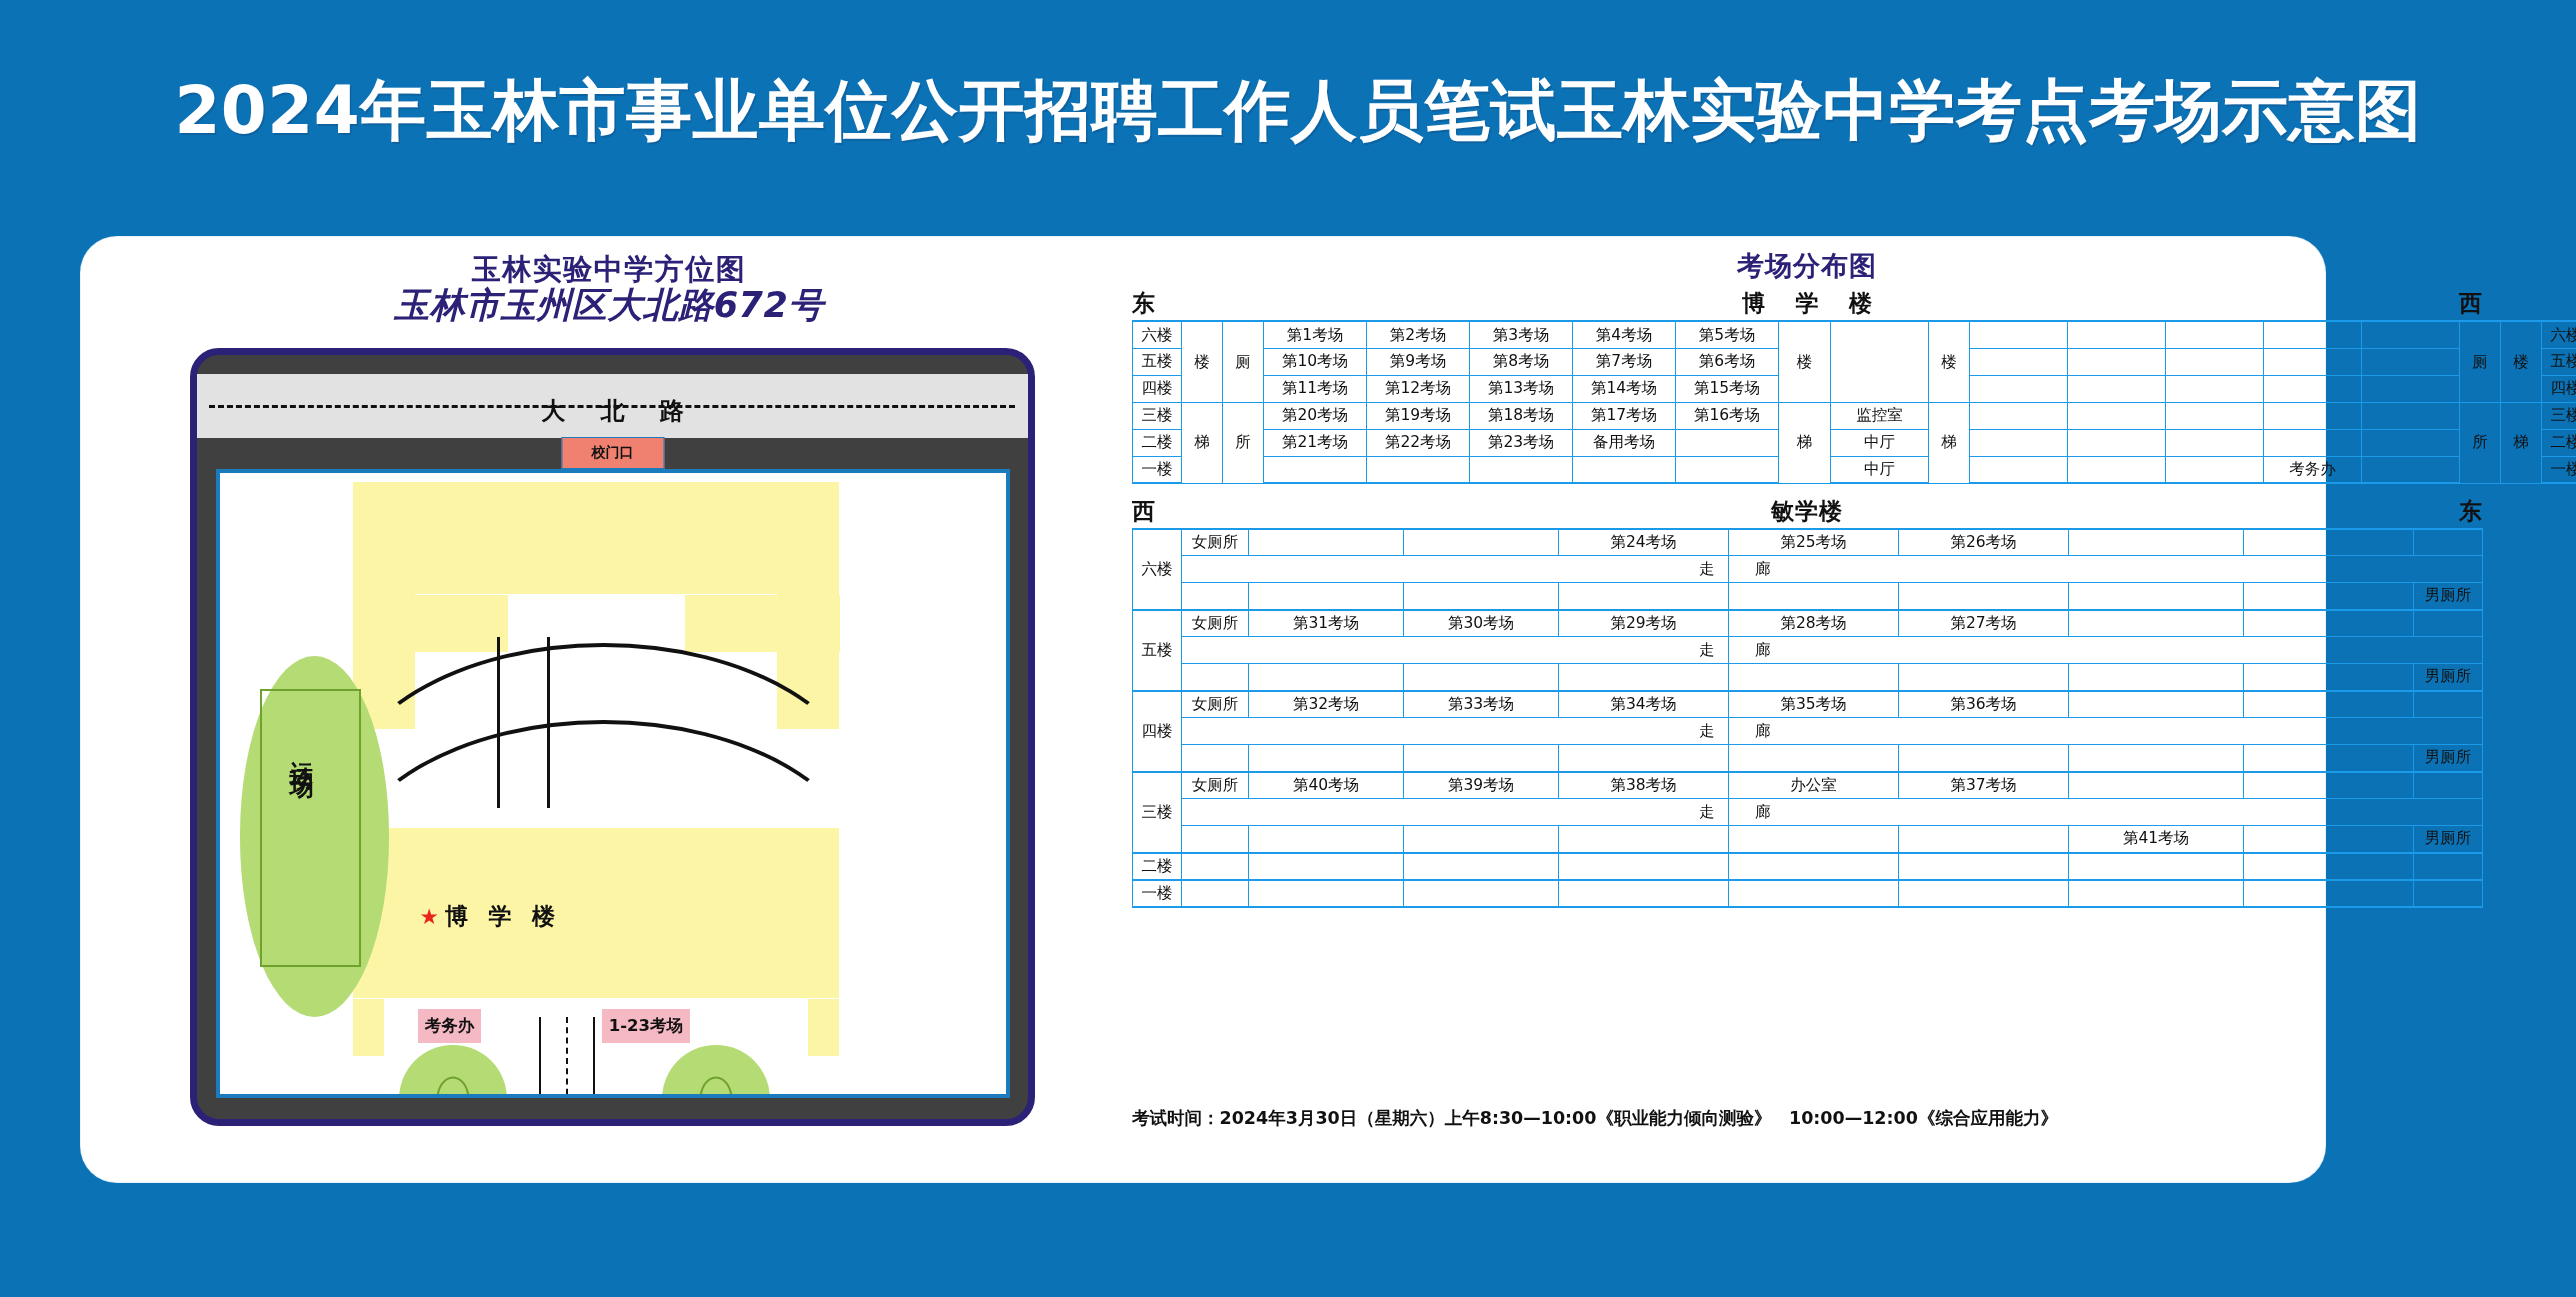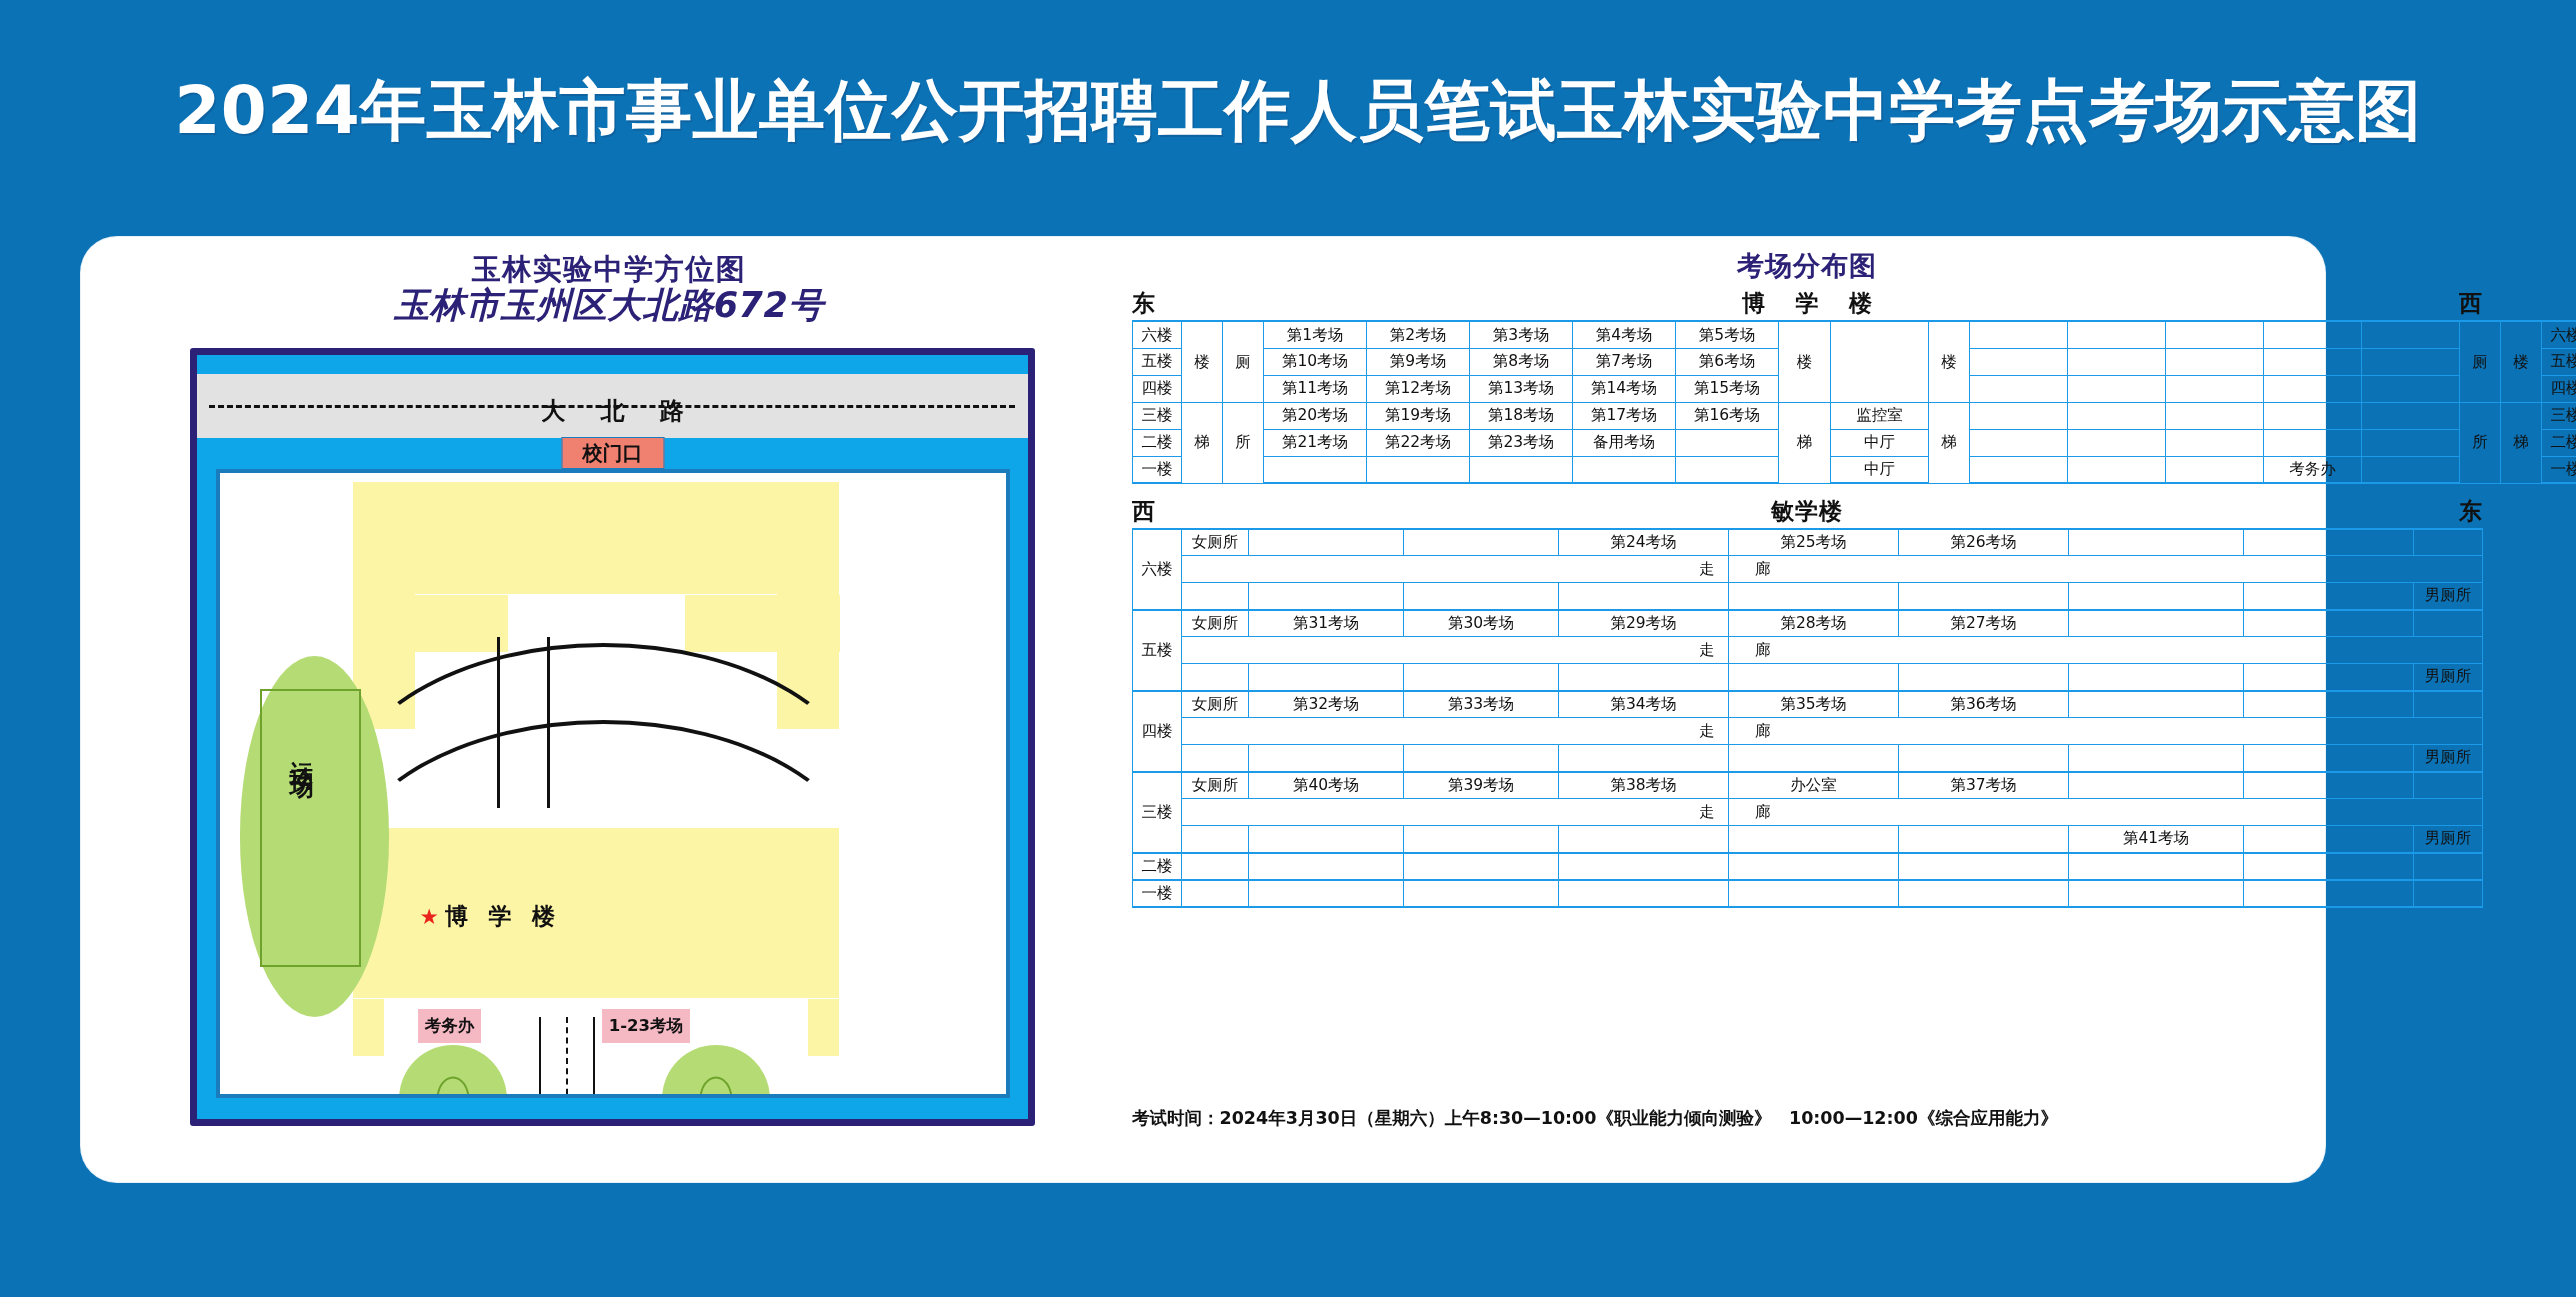--- a/index.html
+++ b/index.html
@@ -35,42 +35,42 @@
   .map-head {
     position: absolute; left: 31px; top: 14.4px; width: 994px;
     text-align: center; color: #2b2277; font-weight: bold;
   }
   .map-head .l1 { font-size: 29px; line-height: 36px; letter-spacing: 1.5px; }
   .map-head .l2 { font-size: 35px; line-height: 36px; letter-spacing: 0.5px; font-style: italic; }
 
   .map-frame {
     position: absolute; left: 109px; top: 111px;
     width: 845px; height: 778px;
-    border: 7.2px solid #2b2277; border-radius: 3px;
-    background: #0ea5e9;
+    border: 7.2px solid #2b2277; border-radius: 29px;
+    background: #404040;
   }
   
   .road {
     position: absolute; left: 0; top: 18.5px; width: 100%; height: 64px;
     background: #e2e2e2;
   }
   .road-dash {
     position: absolute; left: 12.4px; top: 31px; width: calc(100% - 25px); height: 0;
     border-top: 3.6px dashed #111;
   }
   .road-label {
     position: absolute; left: 0; top: 21.6px; width: 100%; text-align: center;
     font-size: 24px; font-weight: bold; color: #111; letter-spacing: 13.4px;
     text-indent: 13.4px;
   }
   .gate {
     position: absolute; left: 50%; transform: translateX(-50%); top: 82px;
     width: 103px; height: 32px; background: #f08070; border: 1.5px solid #1a7bbd;
     display: flex; align-items: center; justify-content: center;
-    font-size: 20px; font-weight: bold; color: #111;
+    font-size: 14px; font-weight: bold; color: #111;
   }
   .campus {
     position: absolute; left: 18.5px; top: 114px;
     width: calc(100% - 37px); height: calc(100% - 135px);
     border: 4.1px solid #1a7bbd; background: #fff; overflow: hidden;
   }
   .bldg { position: absolute; background: #fdf5a6; }
 
   .track-outer {
     position: absolute; left: 20.6px; top: 183px; width: 149px; height: 361px;

